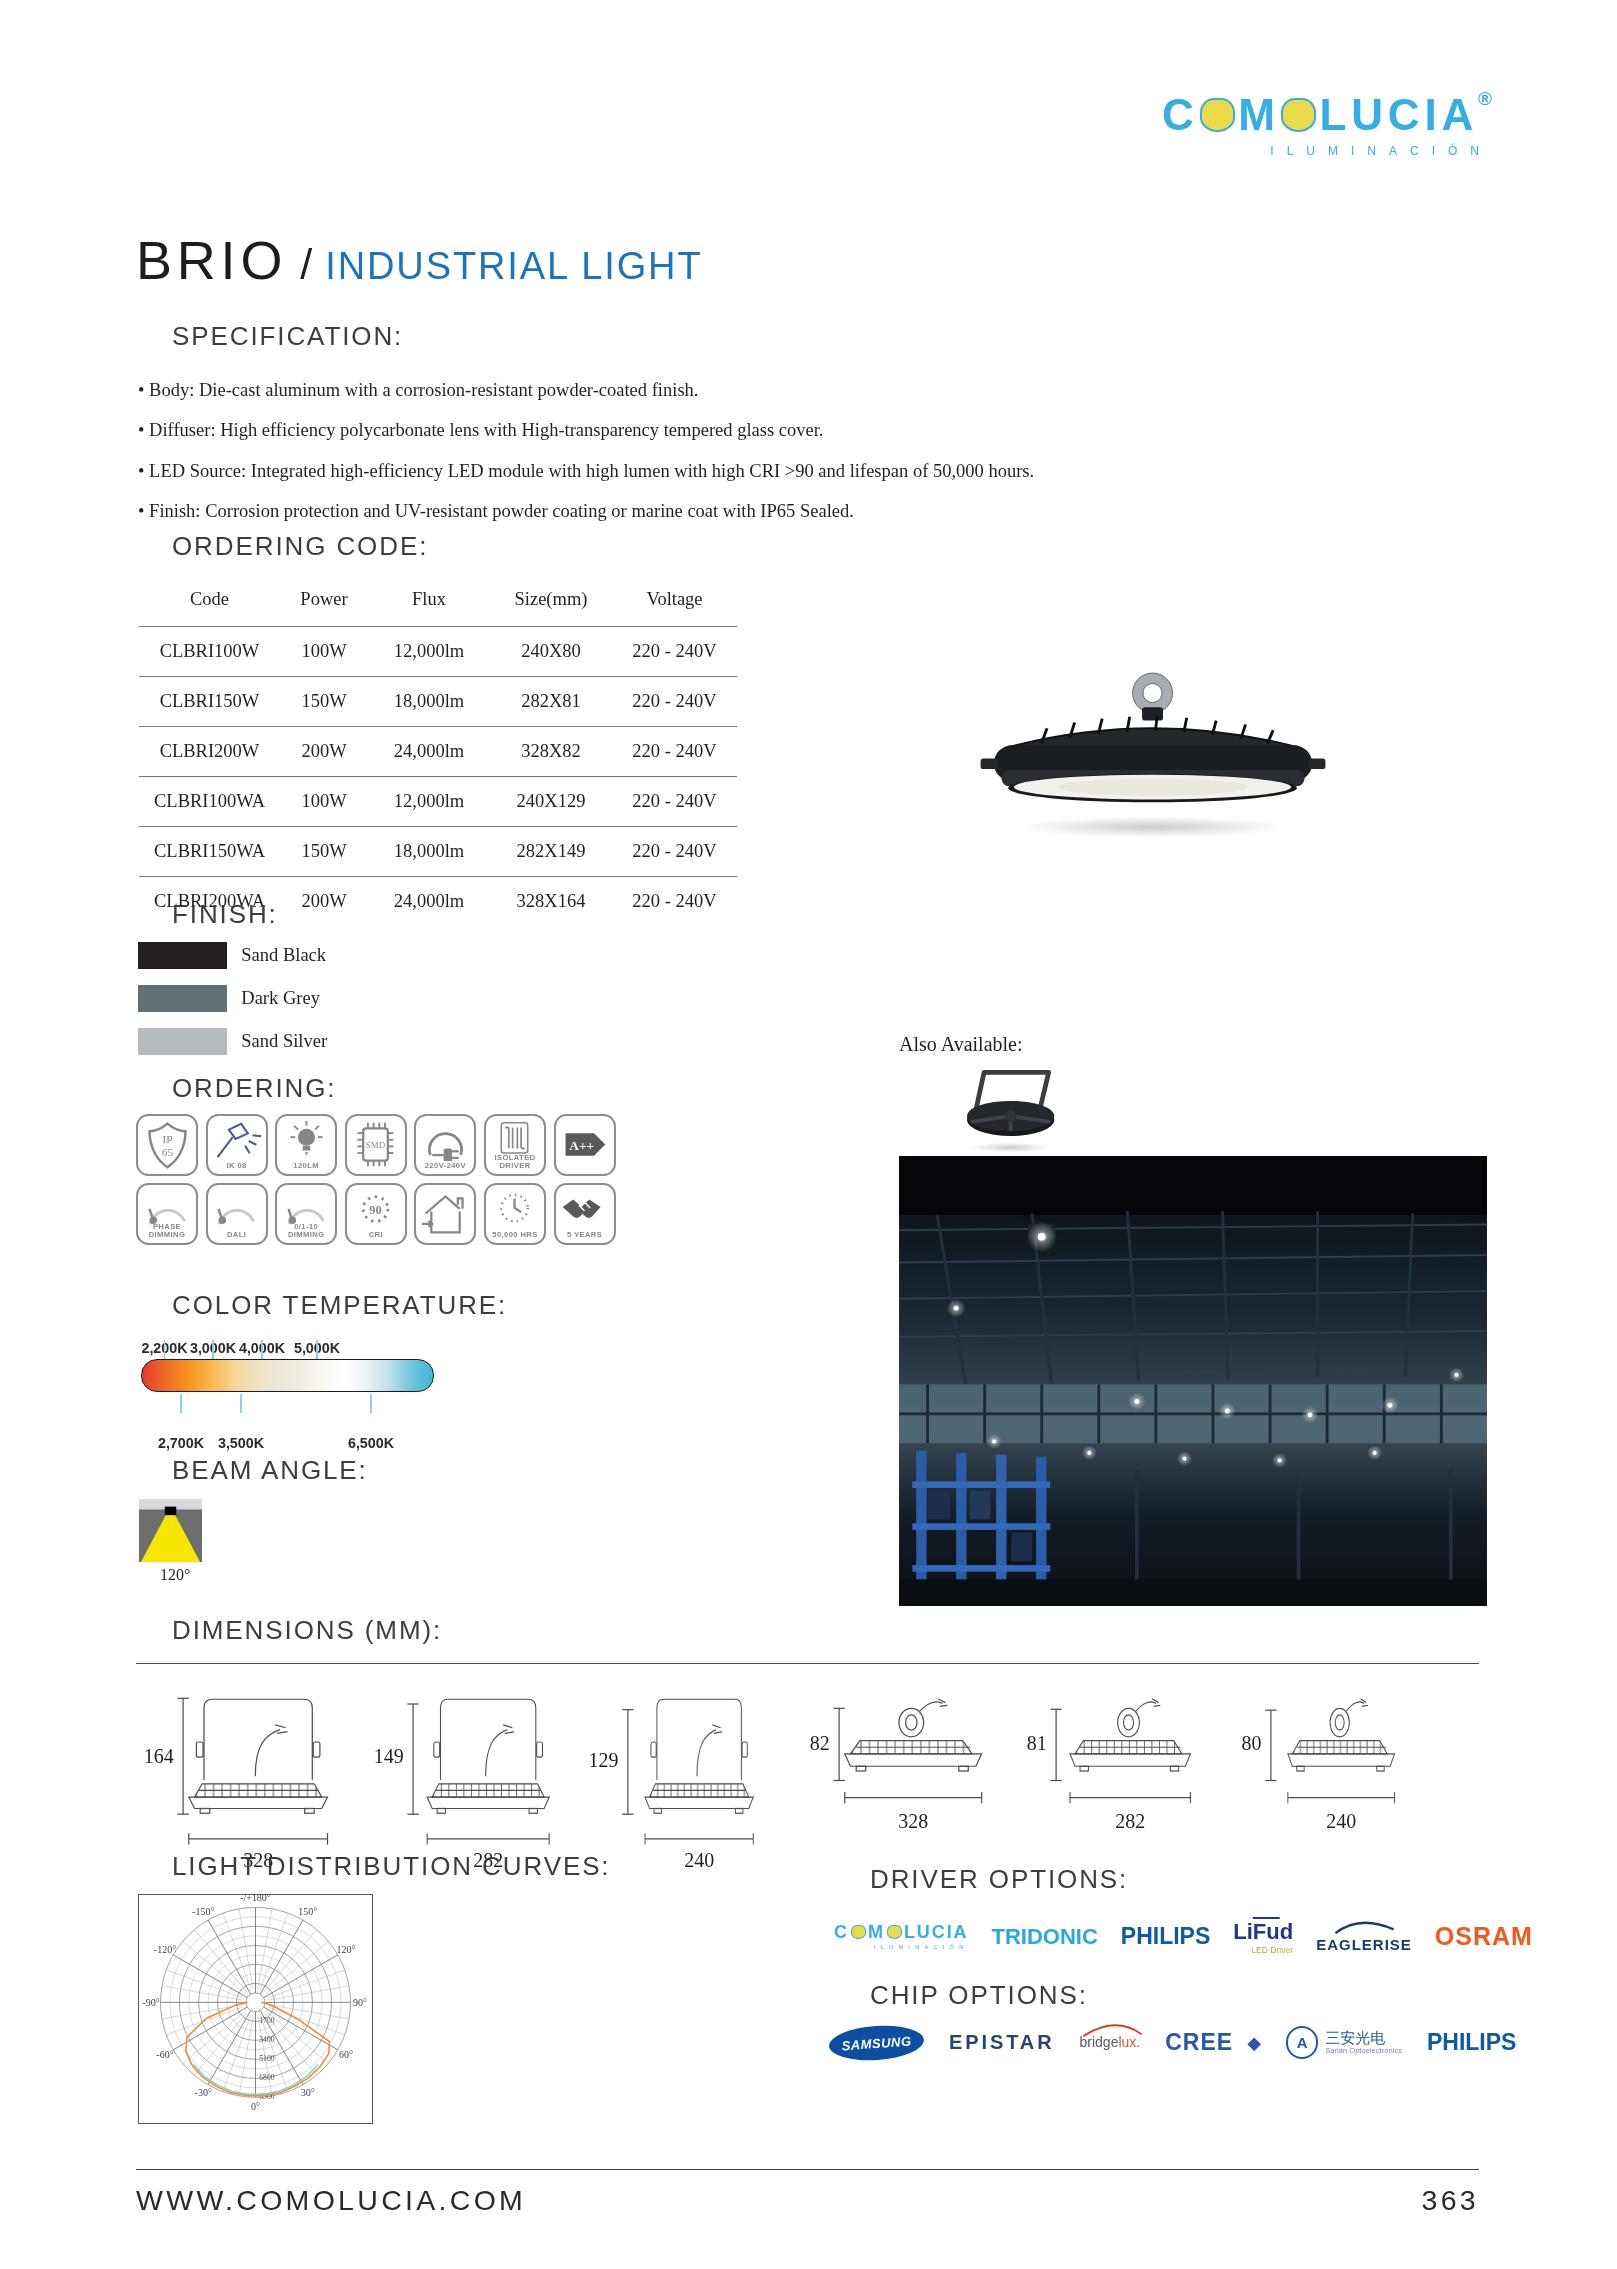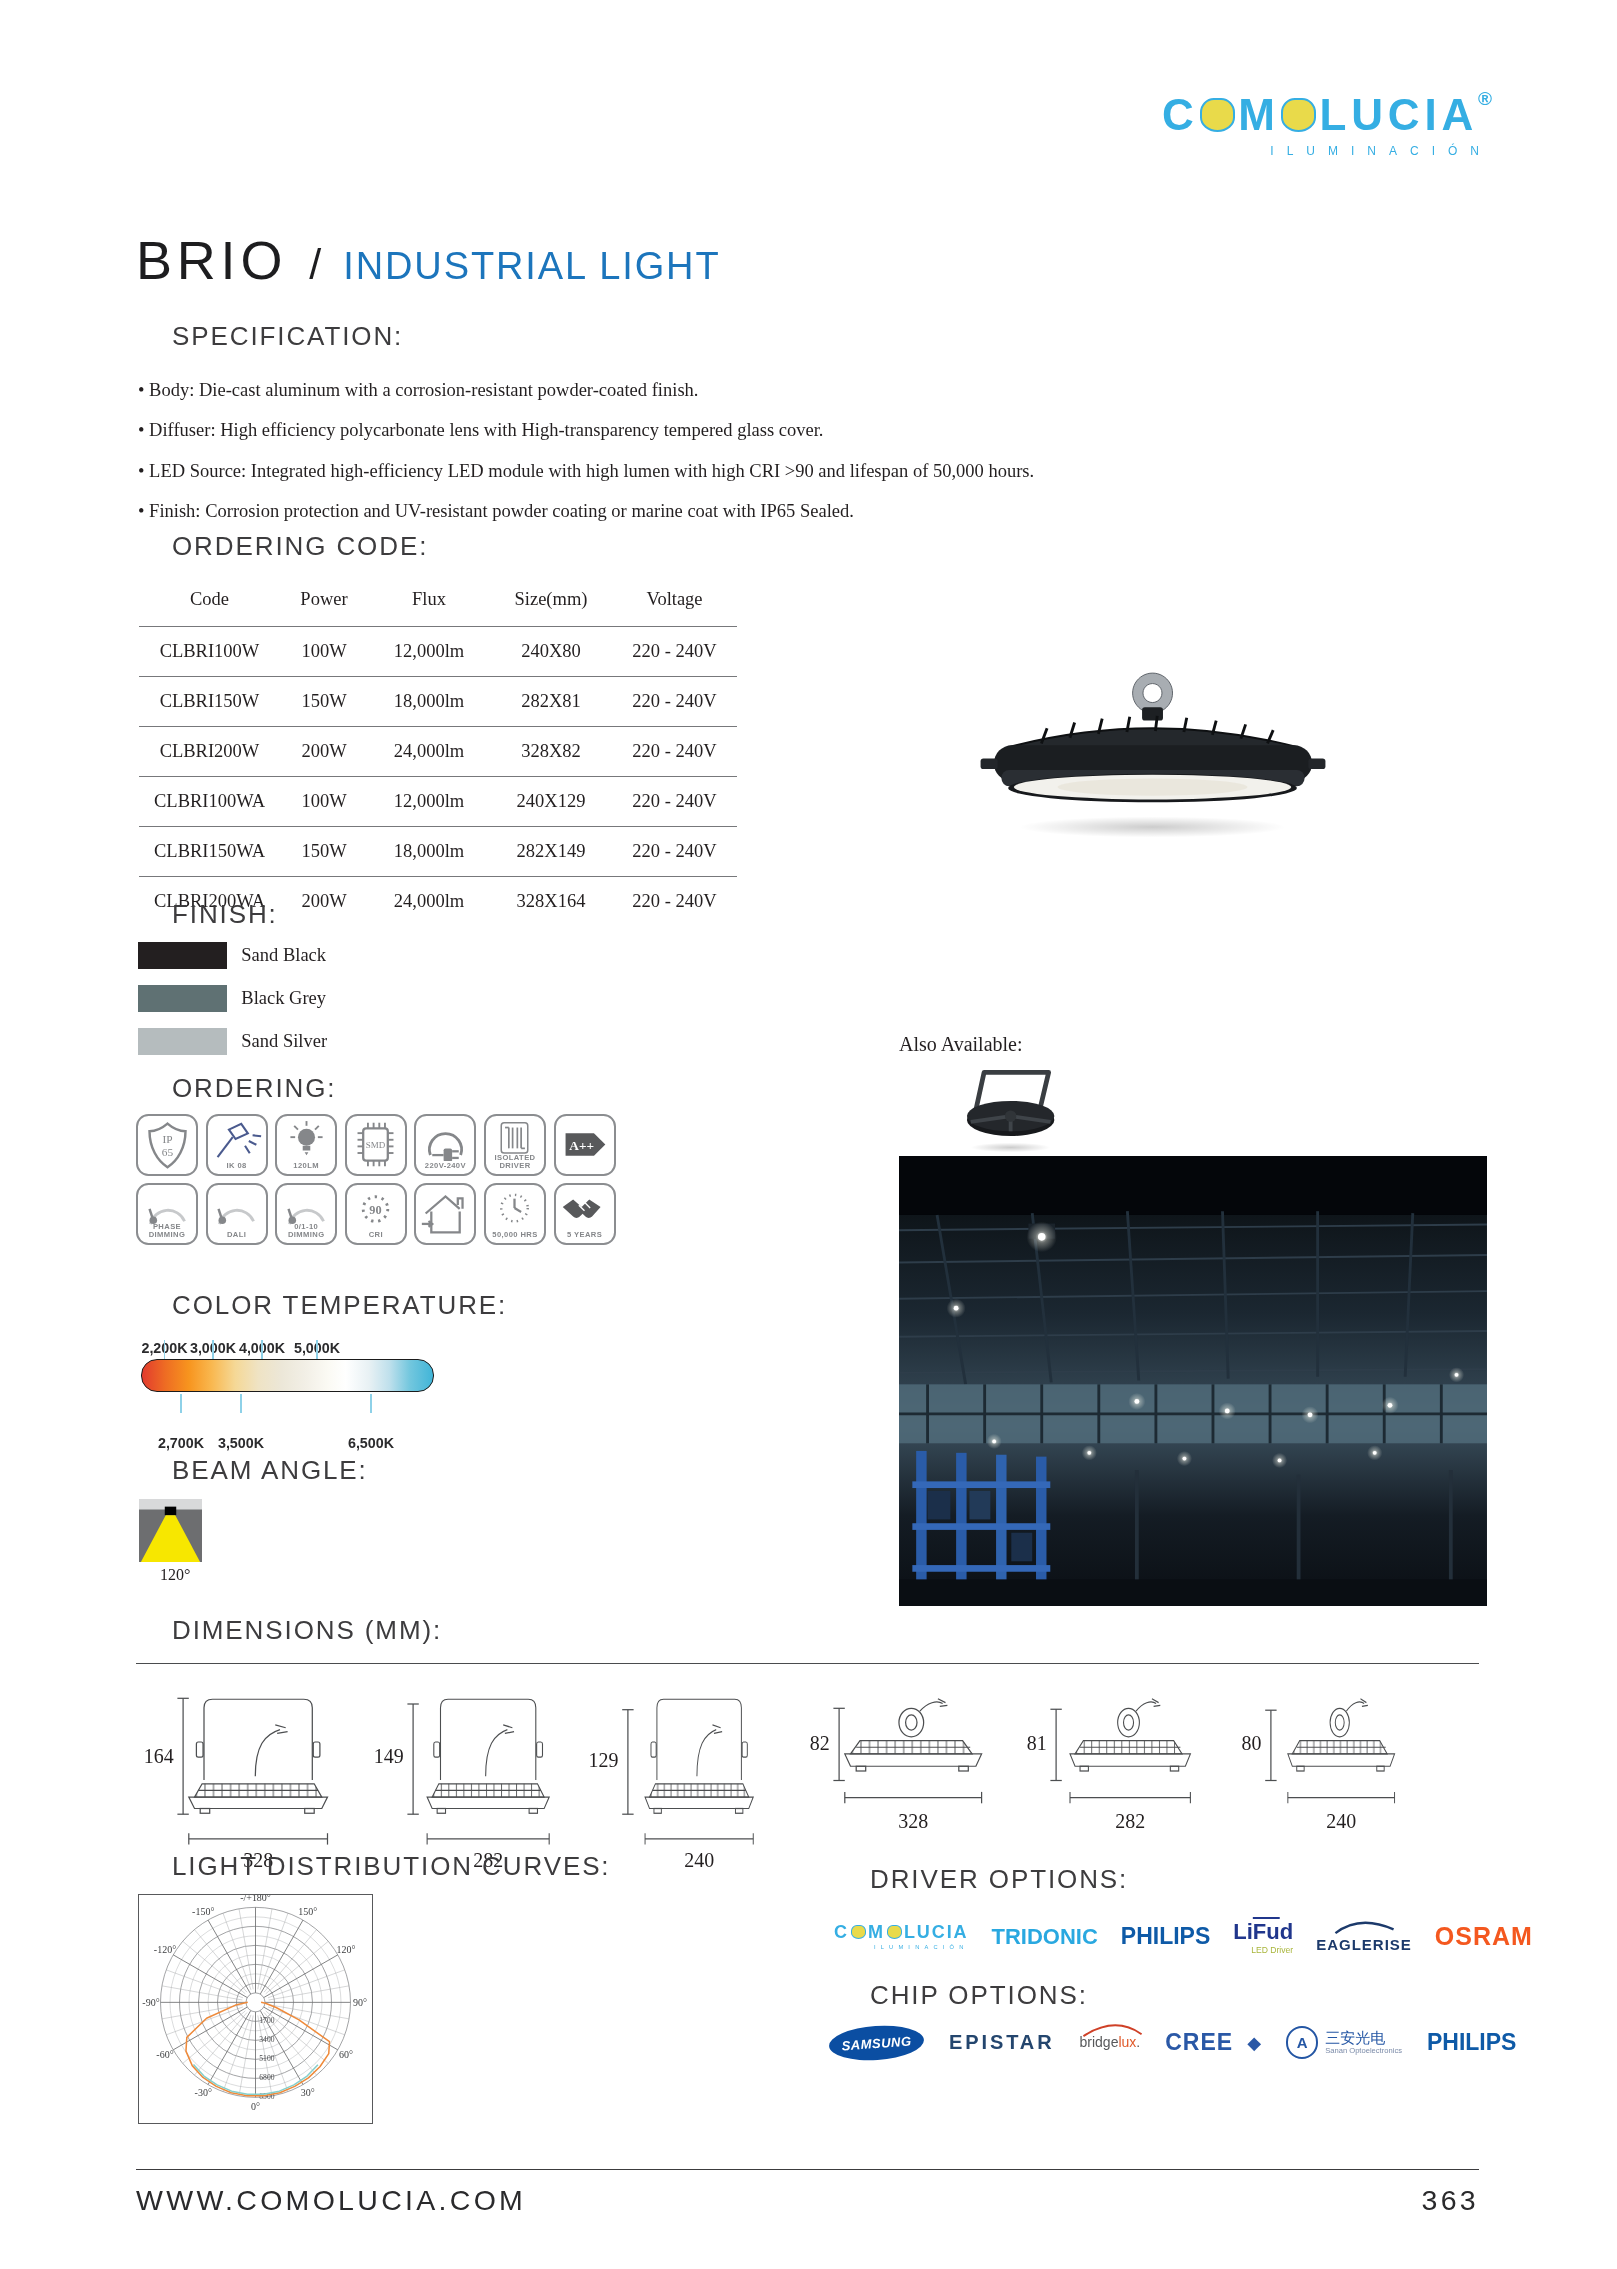--- a/index.html
+++ b/index.html
@@ -12,21 +12,21 @@
   
   .logo{top:93px;right:126px;text-align:right;}
   .logo-brand{font-family:"Liberation Sans",sans-serif;font-weight:bold;font-size:44px;
               letter-spacing:4.8px;color:#35aee3;line-height:1;display:flex;align-items:center;justify-content:flex-end;}
   .logo-o{display:inline-block;width:31px;height:29.5px;background:#e9da4a;border:2.9px solid #35aee3;
           border-radius:46% 46% 58% 58% / 50% 50% 50% 50%;margin:0 3.8px 0 1px;}
   .logo-reg{font-size:19px;vertical-align:top;position:relative;top:-17px;letter-spacing:0;}
   .logo-sub{font-family:"Liberation Sans",sans-serif;font-size:12px;letter-spacing:13px;
             color:#35aee3;margin-top:6.7px;}
   
-  .title-row{left:136px;top:233px;display:flex;align-items:baseline;gap:22px;
+  .title-row{left:136px;top:233px;display:flex;align-items:baseline;gap:13px;
              font-family:"Liberation Sans",sans-serif;}
   .title-product{font-size:54px;letter-spacing:4.8px;color:#1d1d1f;line-height:1;}
   .title-sep{font-size:43px;color:#1d1d1f;}
   .title-cat{font-size:38px;letter-spacing:1.9px;color:#1c75bc;}
   
   .bullets{left:138px;top:377px;width:1065px;}
   .bullets p{margin:0 0 14.3px 0;font-size:18.5px;line-height:26px;}
   
   .order-table{border-collapse:collapse;font-size:18.5px;table-layout:fixed;}
   .order-table th{font-weight:normal;text-align:center;height:51px;vertical-align:middle;}
@@ -209,21 +209,21 @@
   </svg>
 
   <div class="abs sec-h" style="left:136px;top:899px">FINISH:</div>
   <div class="abs" style="left:138px;top:942px">
     <div class="swatch-row">
       <div class="swatch" style="background: rgb(35, 31, 32);"></div>
       <div class="swatch-label">Sand Black</div>
     </div>
     <div class="swatch-row">
       <div class="swatch" style="background: rgb(95, 113, 115);"></div>
-      <div class="swatch-label">Black Grey</div>
+      <div class="swatch-label">Dark Grey</div>
     </div>
     <div class="swatch-row">
       <div class="swatch" style="background: rgb(181, 188, 190);"></div>
       <div class="swatch-label">Sand Silver</div>
     </div>
   </div>
 
   <div class="abs" style="left:899px;top:1033px;font-size:20px">Also Available:</div>
   <svg class="abs" style="left:942px;top:1061px" width="143" height="95" viewBox="0 0 150 100">
     <ellipse cx="72" cy="91" rx="42" ry="5" fill="url(#shadowGrad)"></ellipse>

